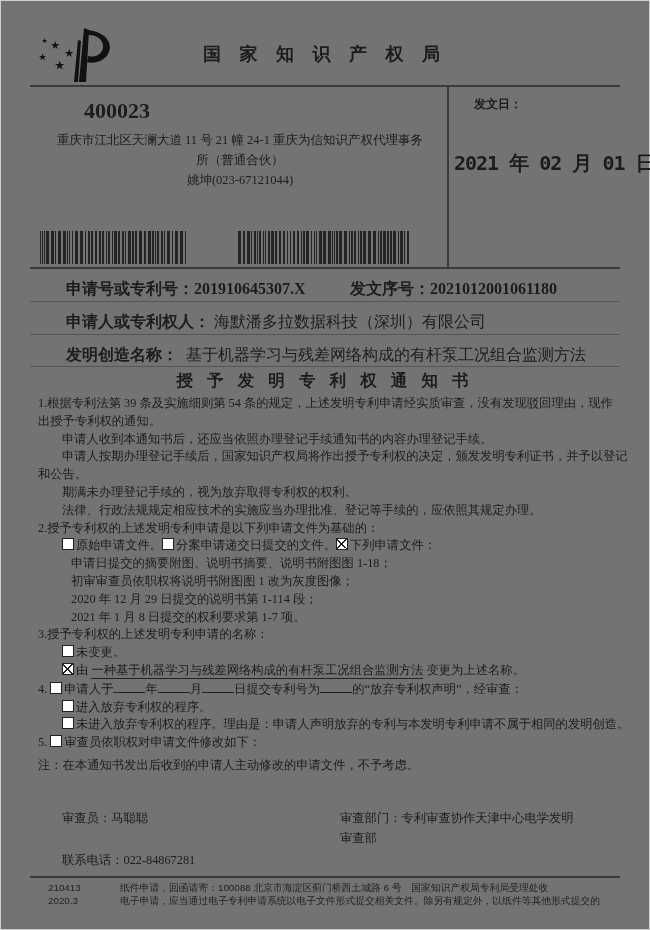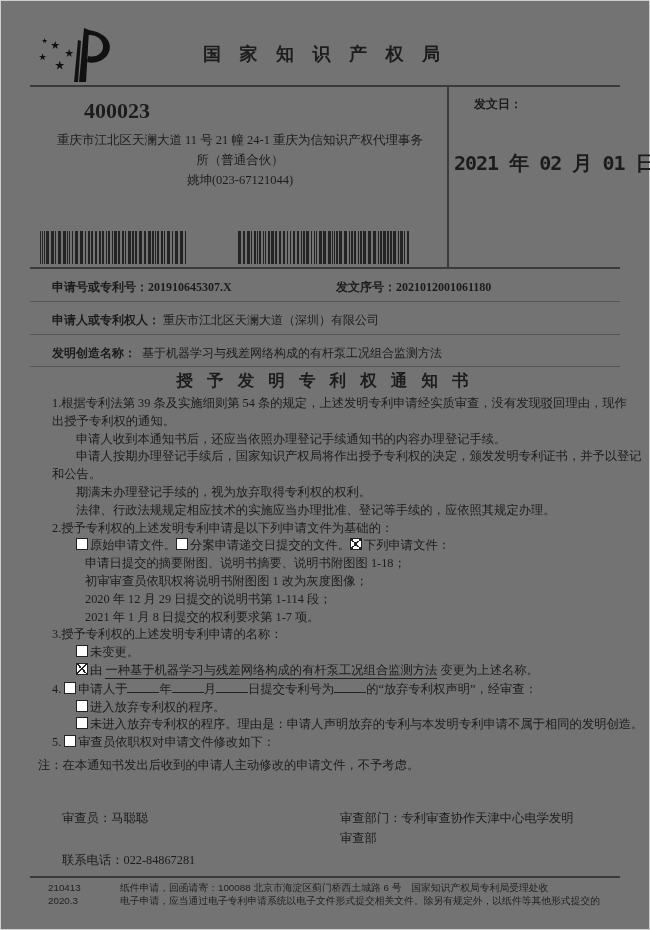--- a/index.html
+++ b/index.html
@@ -22,27 +22,27 @@
     font-size:12.5px;line-height:20px;}
   .issue-label{position:absolute;top:96px;left:458px;font-size:12px;font-weight:bold;margin-left:16px;}
   .issue-date{position:absolute;top:150px;left:454px;font-size:20px;font-weight:bold;
     font-family:"DejaVu Sans Mono",monospace;letter-spacing:-1px;white-space:nowrap;}
   
   .barcode{position:absolute;top:231px;height:33px;font-size:0;}
   .barcode i{display:inline-block;height:100%;background:#242424;}
   #bc1{left:40px;width:175px;}
   #bc2{left:238px;width:205px;}
   
-  .mrow{position:absolute;left:52px;width:558px;font-size:12px;white-space:nowrap;}
+  .mrow{position:absolute;left:66px;width:558px;font-size:16px;white-space:nowrap;}
   .mrow b{font-weight:bold;}
   .mcell-r{position:absolute;left:284px;top:0;}
   
   .notice-title{position:absolute;top:370px;left:0;width:100%;text-align:center;
     font-size:16.5px;font-weight:bold;letter-spacing:5px;}
-  .notice-body{position:absolute;top:395px;left:38px;width:578px;font-size:12.3px;margin-left:14px;}
+  .notice-body{position:absolute;top:395px;left:38px;width:578px;font-size:12.3px;}
   .bline{line-height:17.8px;white-space:nowrap;}
   .ind0{padding-left:0;}
   .ind1{padding-left:24px;}
   .ind2{padding-left:33px;}
   .cb{display:inline-block;width:10px;height:10px;border:1.2px solid #222;
     vertical-align:-1px;margin:0 2px 0 0;background:#fff;}
   .cb.checked{background-image:
     linear-gradient(to top right,transparent 45%,#222 45%,#222 55%,transparent 55%),
     linear-gradient(to bottom right,transparent 45%,#222 45%,#222 55%,transparent 55%);}
   .ul{border-bottom:1px solid #222;padding-bottom:1px;}
@@ -97,21 +97,21 @@
   <div class="rule" style="top:267px"></div>
 
   <div class="mrow" style="top:279px">
     <b>申请号或专利号：</b><b>201910645307.X</b>
     <span class="mcell-r"><b>发文序号：</b><b>2021012001061180</b></span>
   </div>
   <div class="rule thin" style="top:301px"></div>
 
   <div class="mrow" style="top:312px">
     <b>申请人或专利权人：</b>
-    <span>重庆市江北区天澜大道（深圳）有限公司</span>
+    <span>海默潘多拉数据科技（深圳）有限公司</span>
   </div>
   <div class="rule thin" style="top:334px"></div>
 
   <div class="mrow" style="top:345px">
     <b>发明创造名称：</b>&nbsp;
     <span>基于机器学习与残差网络构成的有杆泵工况组合监测方法</span>
   </div>
   <div class="rule thin" style="top:366px"></div>
 
   <div class="notice-title">授 予 发 明 专 利 权 通 知 书</div>

